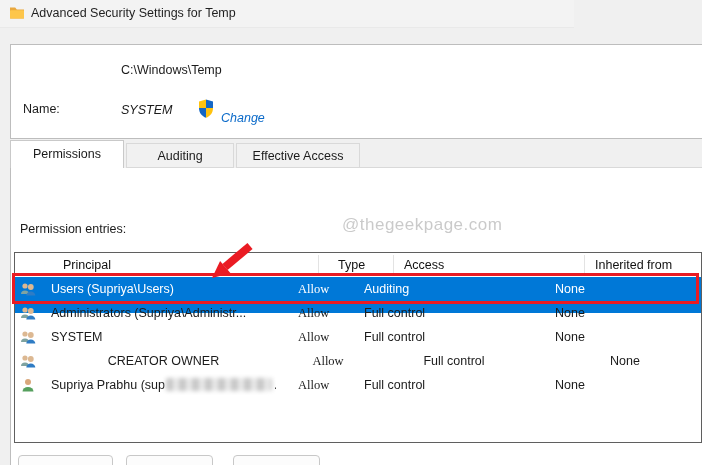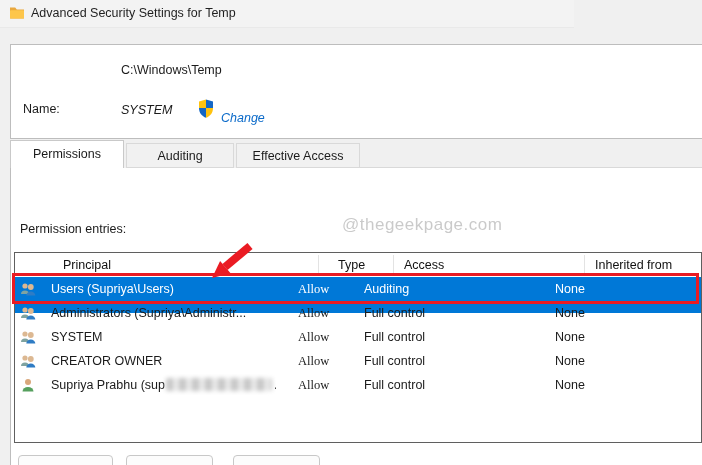--- a/index.html
+++ b/index.html
@@ -148,21 +148,21 @@
           <circle cx="10.8" cy="6" r="2.9" fill="#dcb892"></circle>
           <path d="M6.3,14.6 a4.5,4 0 0 1 9,0 Z" fill="#2f7cc4"></path>
         </svg>
       </span>
       <span class="cell principal">SYSTEM</span>
       <span class="cell type">Allow</span>
       <span class="cell access">Full control</span>
       <span class="cell inherited">None</span>
     </div>
 
-    <div class="trow" style="top:96px;">
+    <div class="trow" style="top:96px;text-align:center;">
       <span class="row-icon">
         <svg width="16" height="16" viewBox="0 0 16 16">
           <circle cx="5" cy="5" r="2.6" fill="#dcb892"></circle>
           <path d="M1,13 a4,3.6 0 0 1 8,0 Z" fill="#7fa3a0"></path>
           <circle cx="10.8" cy="6" r="2.9" fill="#dcb892"></circle>
           <path d="M6.3,14.6 a4.5,4 0 0 1 9,0 Z" fill="#2f7cc4"></path>
         </svg>
       </span>
       <span class="cell principal">CREATOR OWNER</span>
       <span class="cell type">Allow</span>

